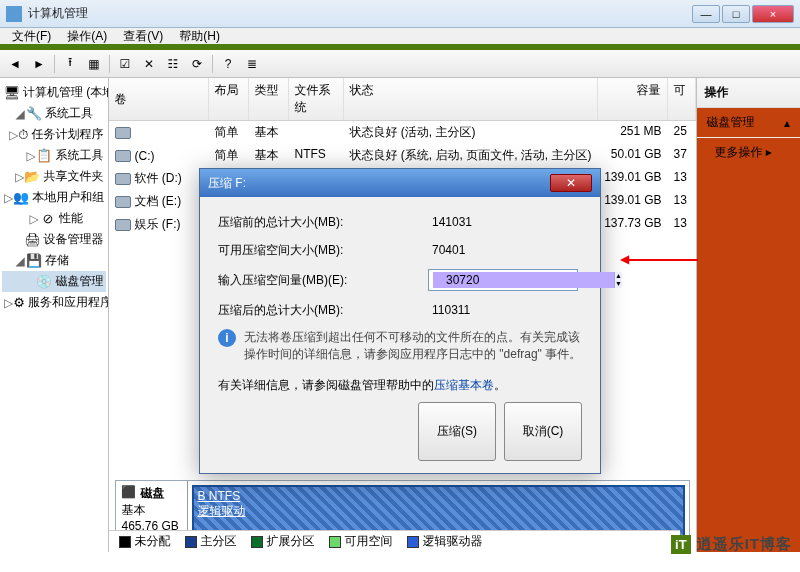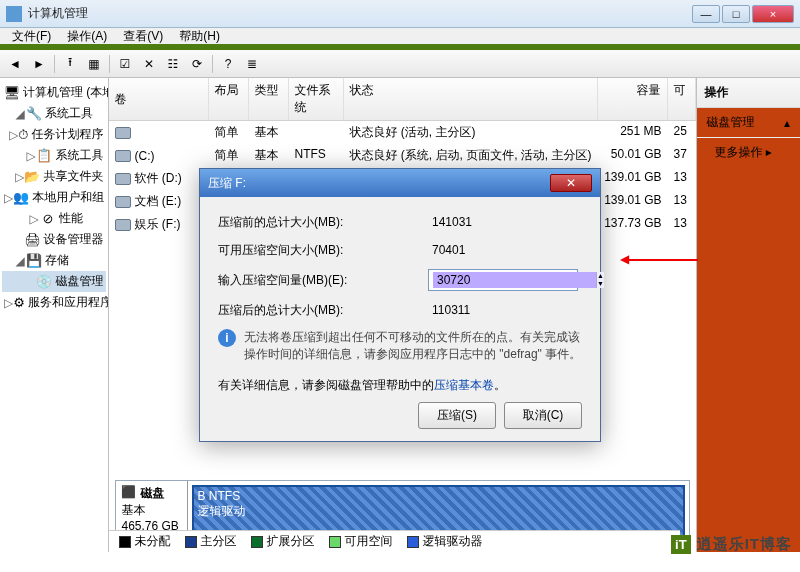--- a/index.html
+++ b/index.html
@@ -44,49 +44,49 @@
 .col.c-st { flex: 1; }
 .col.c-cap { width: 70px; text-align: right; }
 .col.c-av { width: 28px; }
 .drive-icon { width: 16px; height: 12px; background: #a8b8c8; border: 1px solid #678; border-radius: 2px; }
 
 .disk-graphic { border: 1px solid #9ab; margin: 6px; padding: 0; background: #fff; }
 .disk-row { display: flex; height: 64px; border-bottom: 1px solid #ccc; }
 .disk-info { width: 72px; border-right: 1px solid #999; padding: 4px 6px; }
 .disk-parts { flex: 1; display: flex; padding: 4px; gap: 2px; }
 .part { border: 2px solid #2b5; flex: 1; padding: 2px 4px; font-size: 10px; }
-.part.blue { border-color: #1a4e9a; background: repeating-linear-gradient(45deg,#5a8ed8,#5a8ed8 4px,#3a6eb8 4px,#3a6eb8 8px); color:#fff; }
+.part.blue { border-color: #1a4e9a; background: repeating-linear-gradient(45deg,#5a8ed8,#5a8ed8 4px,#3a6eb8 4px,#3a6eb8 8px); color:#fff;text-decoration:underline; }
 
 .legend { position: absolute; left: 0; right: 16px; bottom: 0; height: 22px; display: flex; align-items: center; padding: 0 10px; gap: 14px; border-top: 1px solid #ccc; background: #fff; }
 .legend-item { display: flex; align-items: center; gap: 4px; }
 .legend-swatch { width: 12px; height: 12px; border: 1px solid #333; }
 
 .rightpane { width: 153px; background: #c2410c; }
 .rp-head { padding: 6px 8px; background: linear-gradient(#f8f8f8,#ececec); border-bottom: 1px solid #d8d8d8; font-weight: bold; }
 .rp-sect { padding: 6px 10px; border-bottom: 1px solid #eee; display: flex; justify-content: space-between; align-items: center; }
 .rp-item { padding: 6px 18px; cursor: pointer; }
 
 
 .dialog { position: absolute; left: 199px; top: 168px; width: 402px; background: #f0f0f0; border: 1px solid #4a6a9a; box-shadow: 0 4px 24px rgba(0,0,0,0.35); }
 .dlg-title { height: 28px; background: linear-gradient(#6fa8e8,#3a72c2); color: #fff; display: flex; align-items: center; padding: 0 8px; }
 .dlg-title .t { flex: 1; }
 .dlg-close { width: 42px; height: 18px; background: linear-gradient(#d66,#a22); border: 1px solid #800; border-radius: 2px; display: flex; align-items: center; justify-content: center; color: #fff; cursor: pointer; }
 .dlg-body { padding: 16px 18px 12px; }
 .dlg-row { display: flex; align-items: center; margin-bottom: 10px; }
 .dlg-row .lbl { width: 210px; }
 .dlg-row .val { width: 150px; padding: 2px 4px; }
 .dlg-row .val.input { border: 1px solid #7a9ac2; background: #fff; display: flex; }
-.dlg-row .val.input input { border: 0; flex: 1; background: #baf; outline: none; padding: 1px 4px; }
+.dlg-row .val.input input { border: 0; flex: 1; background: #baf; outline: none; padding: 1px 13px; }
 .spin { width: 16px; display: flex; flex-direction: column; border-left: 1px solid #aac; }
 .spin div { flex: 1; font-size: 7px; text-align: center; background: #eef; cursor: pointer; line-height: 8px; }
 .dlg-info { display: flex; gap: 8px; margin: 8px 0 14px; color: #444; }
 .info-icon { width: 18px; height: 18px; border-radius: 50%; background: #3a82d8; color: #fff; display: flex; align-items: center; justify-content: center; font-weight: bold; flex-shrink: 0; }
 .dlg-link { color: #0645ad; cursor: pointer; }
 .dlg-btns { display: flex; justify-content: flex-end; gap: 8px; margin-top: 8px; }
-.dlg-btn { min-width: 78px; padding: 4px 12px; background: linear-gradient(#fdfdfd,#e2e2e2); border: 1px solid #888; border-radius: 3px; cursor: pointer; text-align: center; }
+.dlg-btn { min-width: 78px; padding: 20px 12px; background: linear-gradient(#fdfdfd,#e2e2e2); border: 1px solid #888; border-radius: 3px; cursor: pointer; text-align: center; }
 
 .arrow { position: absolute; left: 616px; top: 250px; color: #e00; font-size: 18px; pointer-events: none; }
 .arrow::before { content: ""; position: absolute; left: 12px; top: 9px; width: 70px; height: 2px; background: #e00; }
 .arrow-head { position: absolute; left: 4px; top: 2px; }
 
 .watermark { position: absolute; right: 8px; bottom: 18px; display: flex; align-items: center; gap: 6px; font-weight: bold; }
 .wm-logo { background: #4d7c0f; color: #fff; padding: 2px 4px; font-size: 13px; }
 .wm-text { color: #444; font-size: 15px; letter-spacing: 1px; }
 </style>
 </head>

